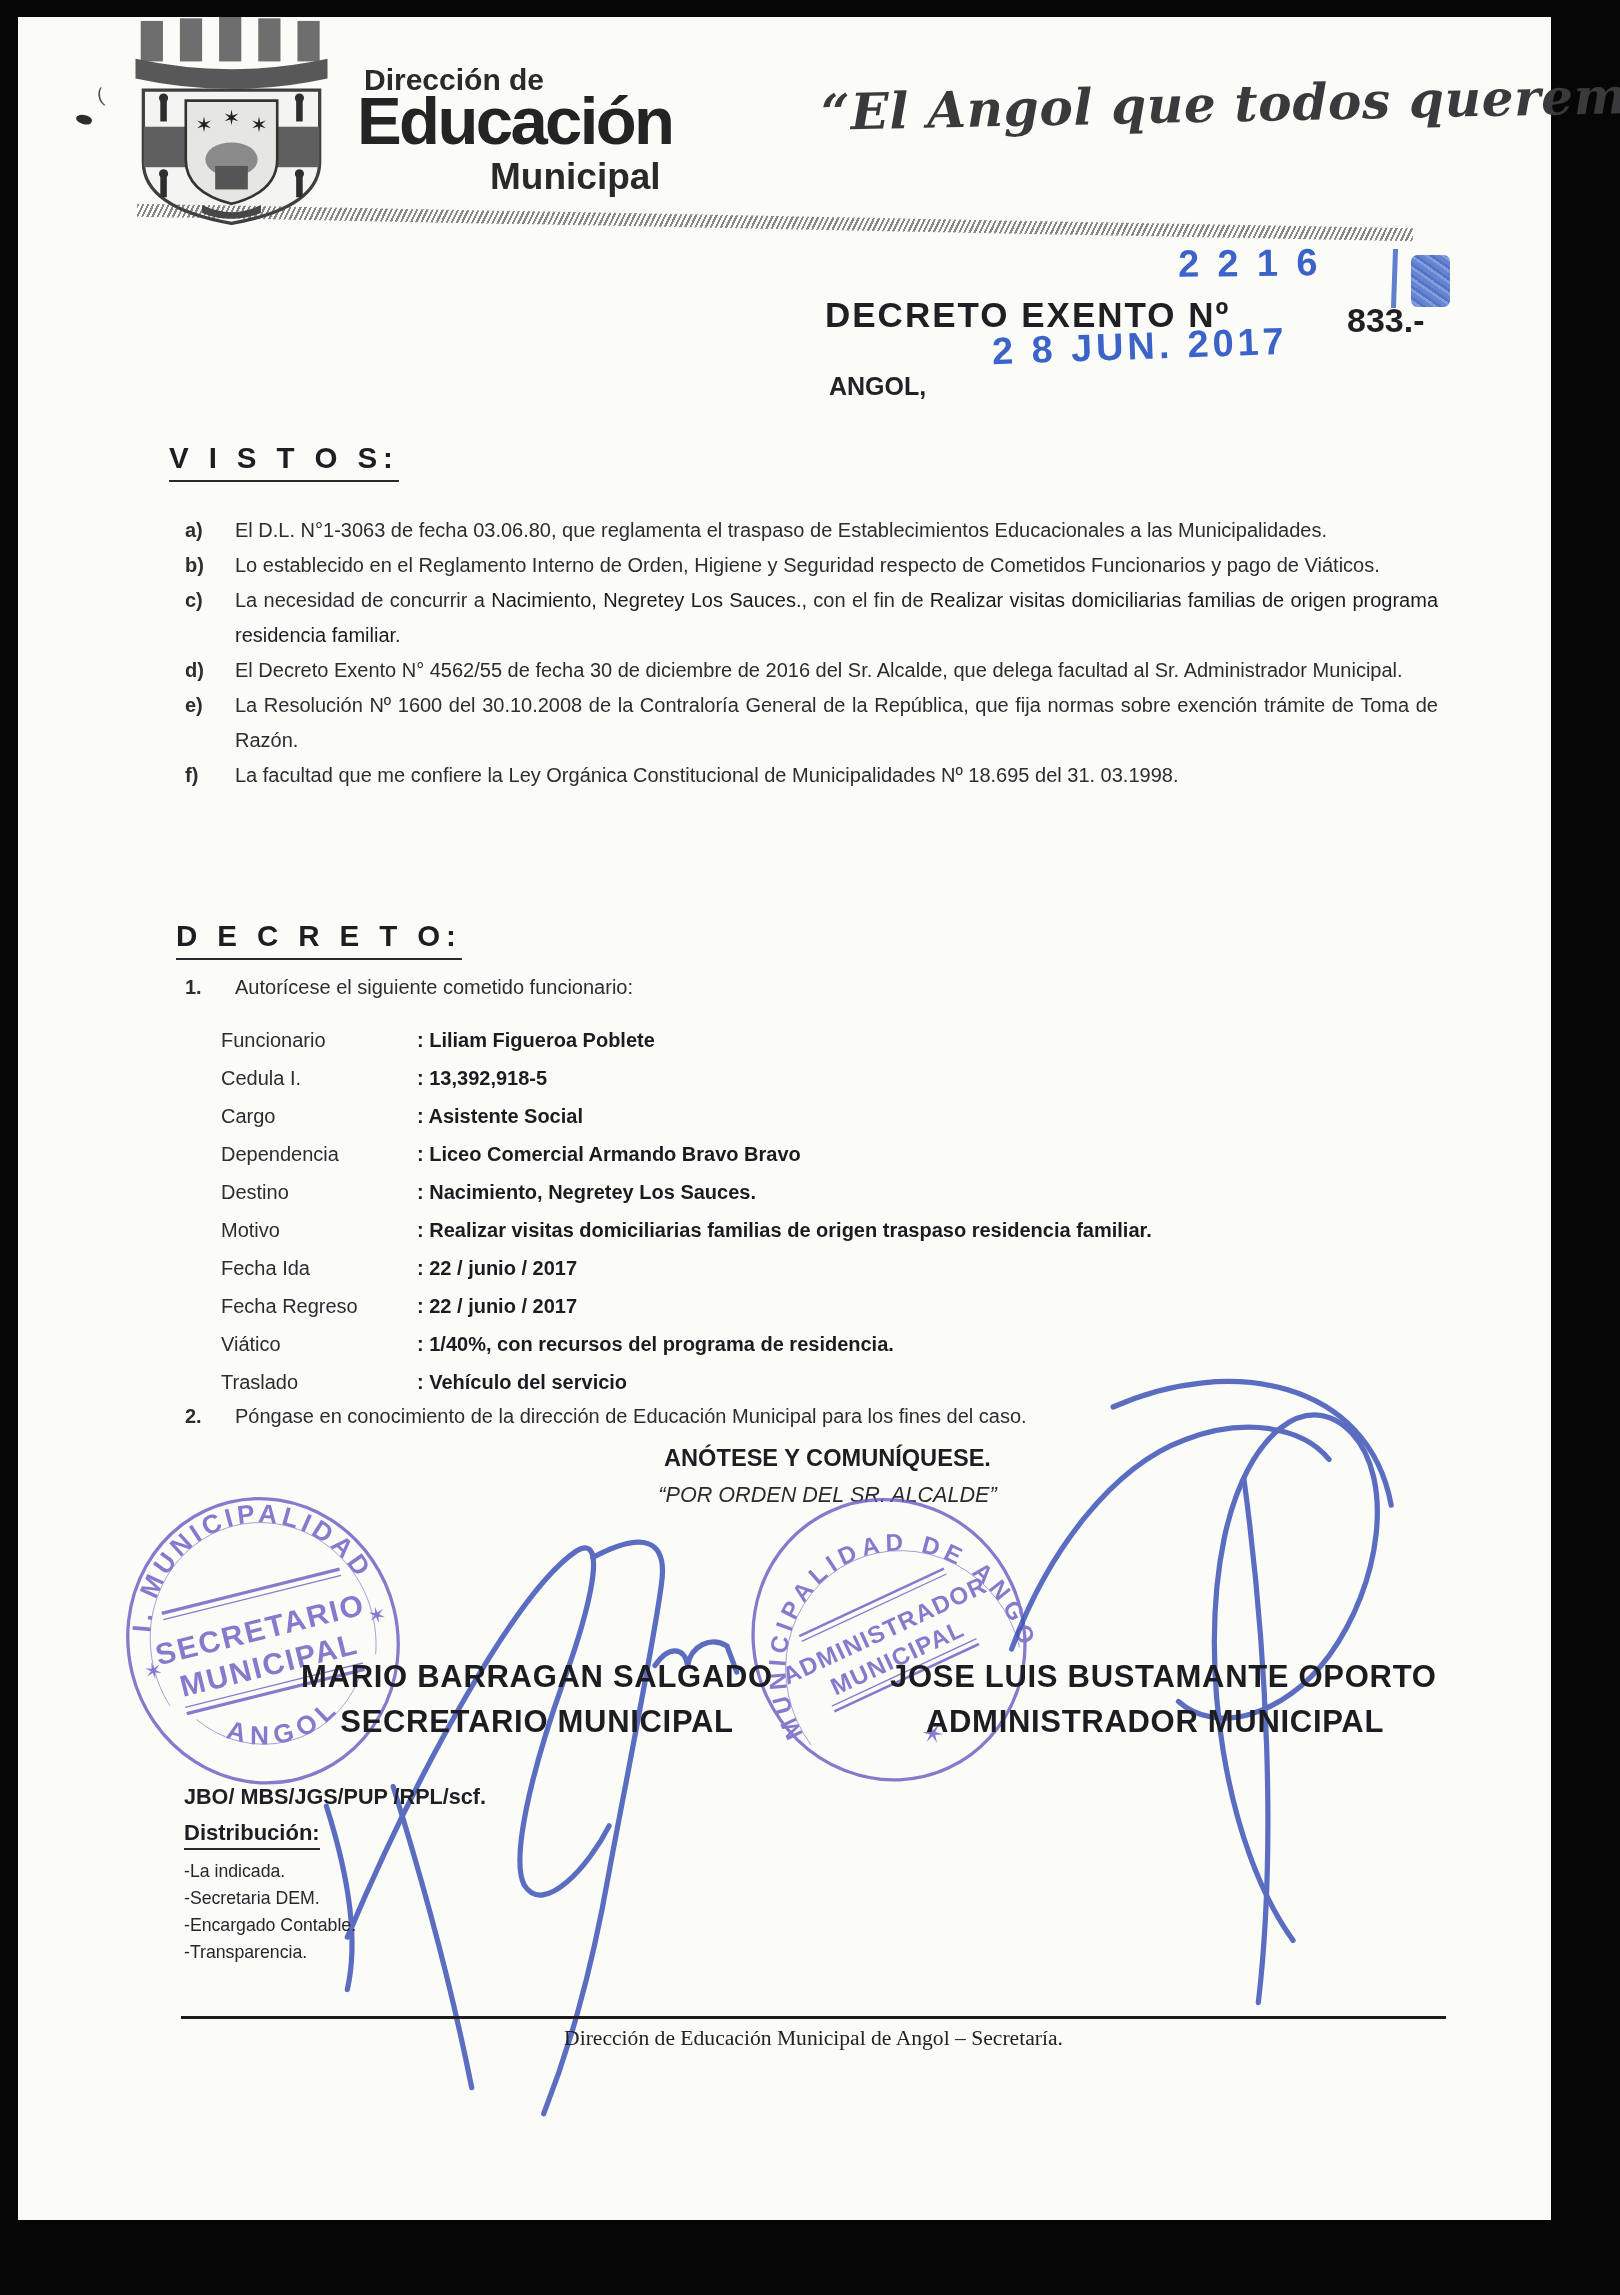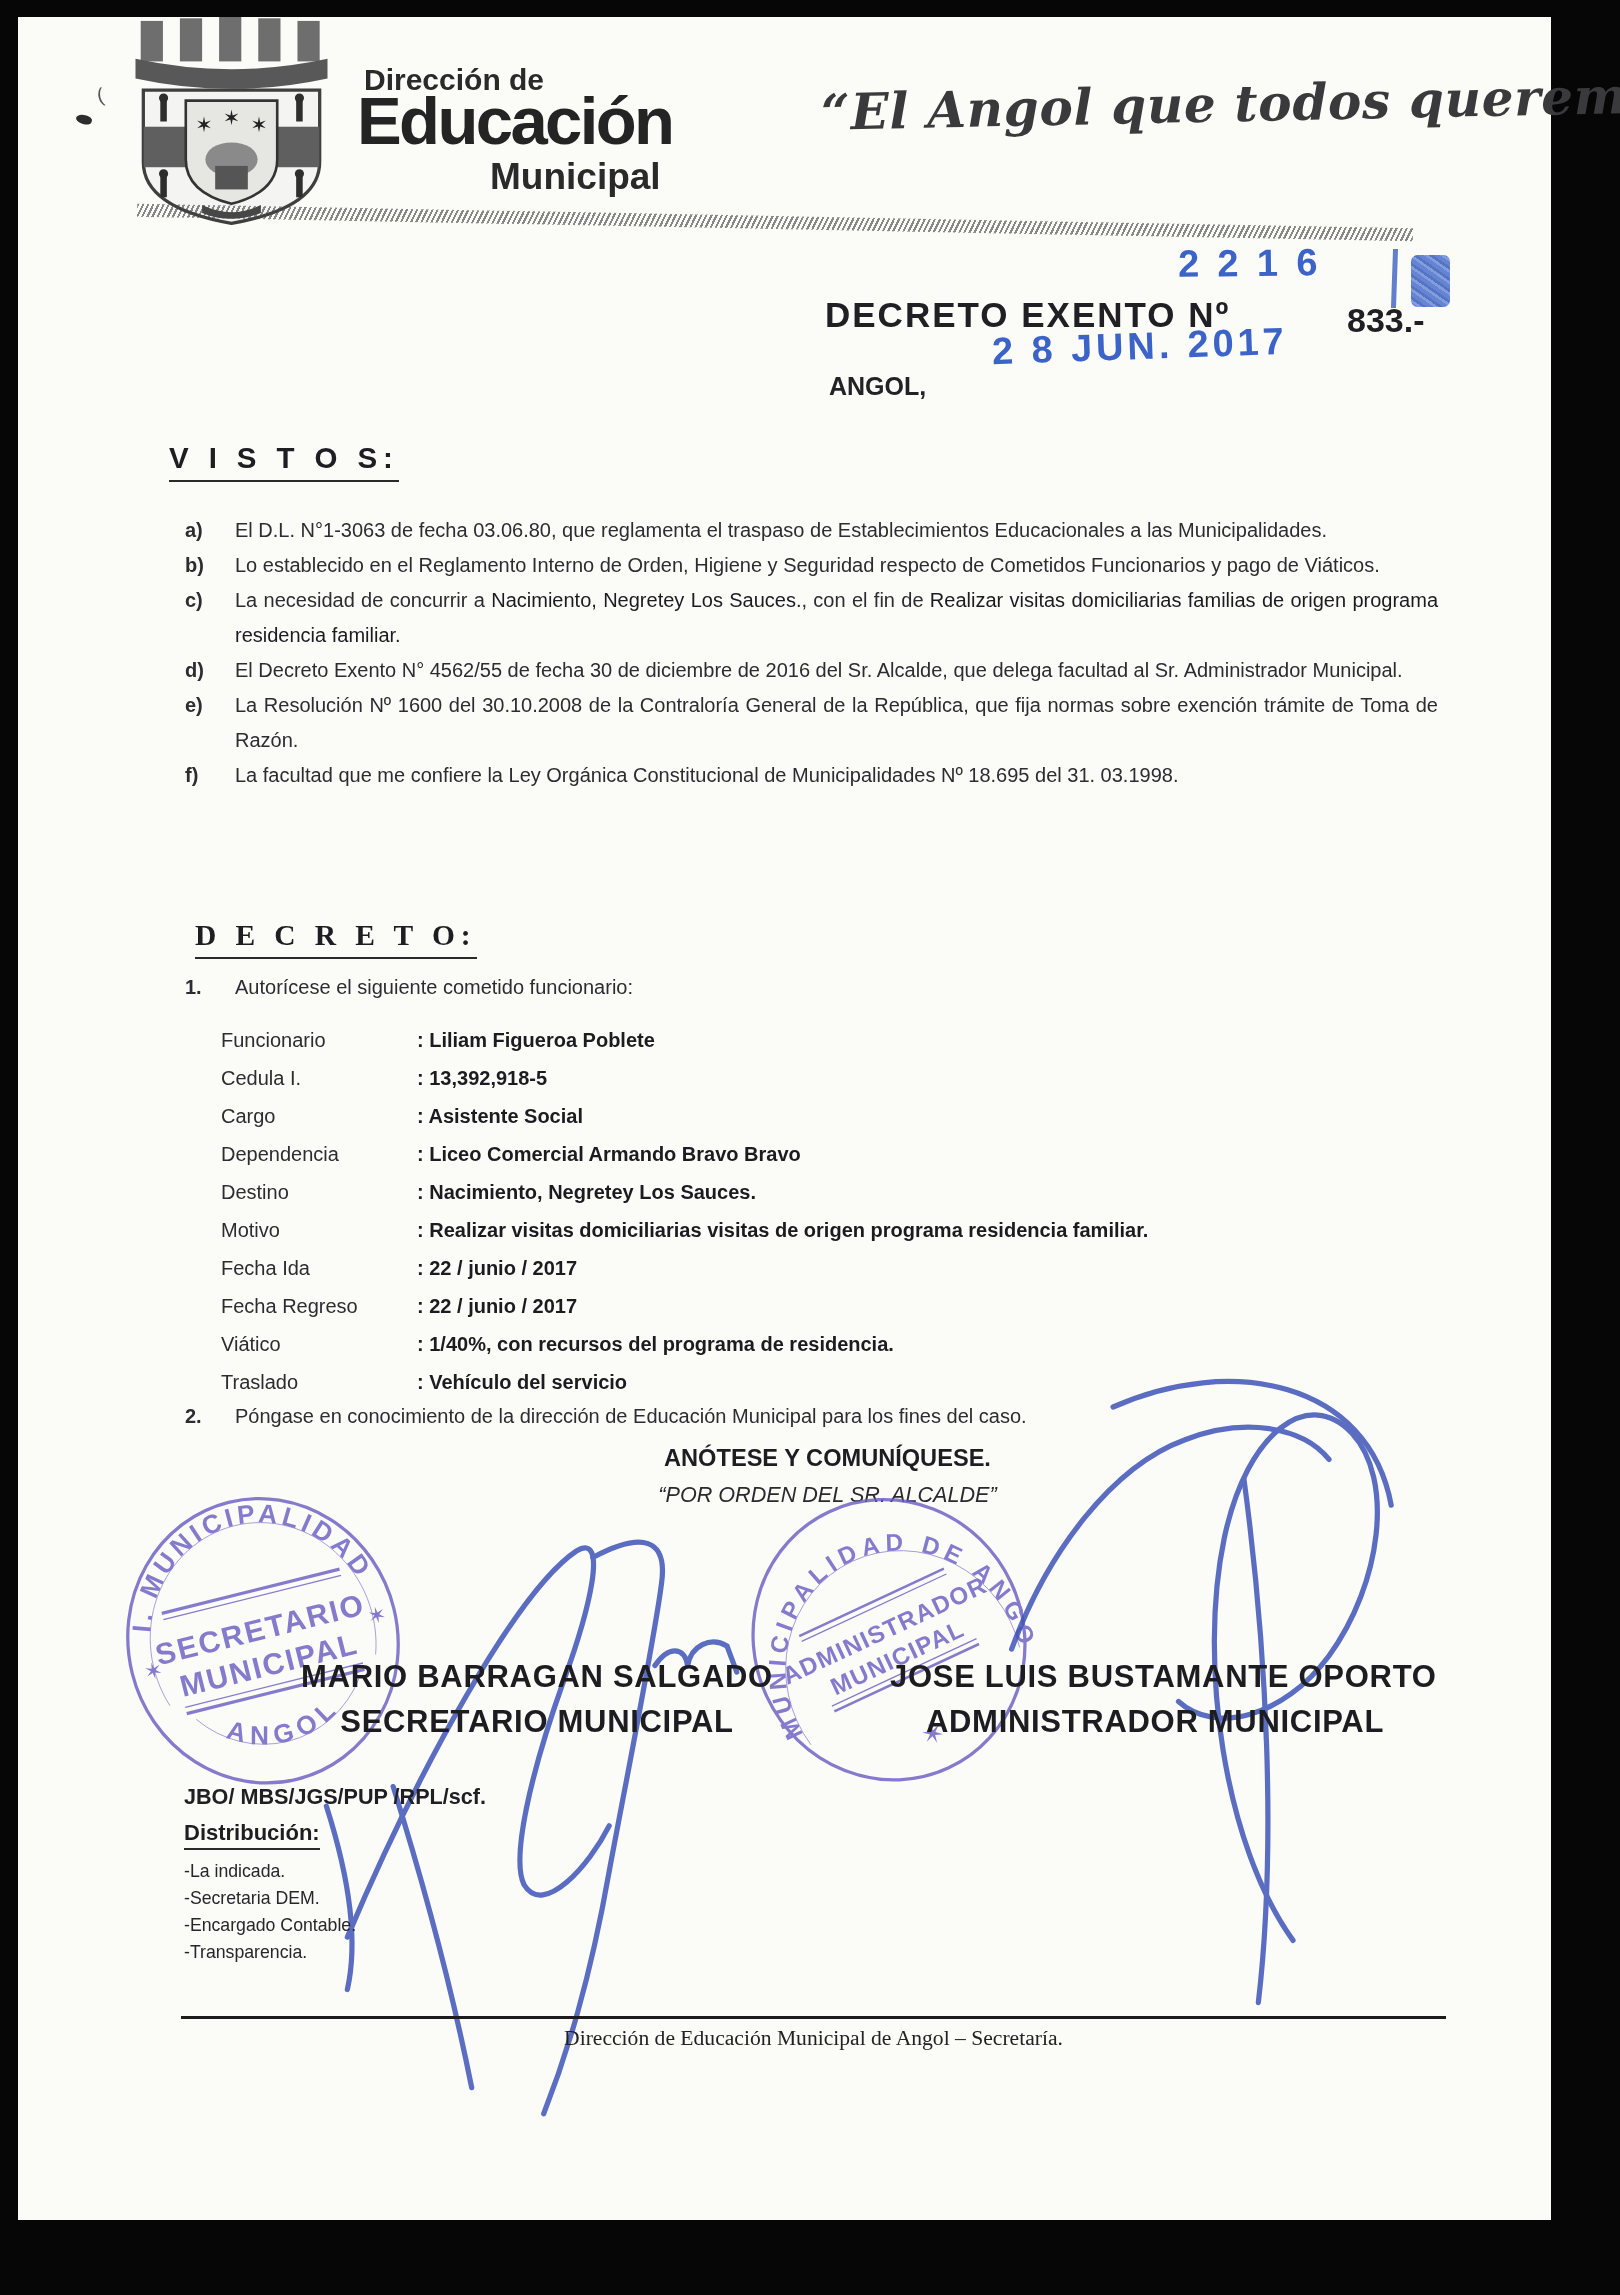--- a/index.html
+++ b/index.html
@@ -32,21 +32,21 @@
     background:repeating-linear-gradient(35deg,#4a6fce 0 3.9px,#6d8cd8 3.9px 6.5px,#3a5cb8 6.5px 9.2px); }
   .dtitle  { left:825px; top:295px; font-size:35px; font-weight:bold; letter-spacing:2px; color:#202024; }
   .dnumber { left:1347px; top:301px; font-size:34px; font-weight:bold; color:#202024; }
   .dstamp  { left:992px; top:325px; font-size:38px; font-weight:bold; letter-spacing:3.9px; transform:rotate(-2deg); }
   .place   { left:829px; top:372px; font-size:25px; font-weight:600; color:#232327; }
 
   
   .secthead { font-size:29.5px; font-weight:bold; letter-spacing:5.9px; color:#1d1d22;
     border-bottom:2.6px solid #2a2a2a; padding-bottom:4.6px; }
   .h-vistos  { left:169px; top:441px;text-align:right; }
-  .h-decreto { left:195px; top:919px;font-family:Liberation Serif, serif; }
+  .h-decreto { left:176px; top:919px; }
 
   
   .vlist { left:185px; top:513px; width:1253px; font-size:20px; line-height:35px; }
   .vrow  { display:flex; }
   .vmark { width:50px; font-weight:bold; flex:0 0 50px; }
   .vtxt  { flex:1; text-align:justify; }
   .bd    { font-weight:normal; color:#1b1b20; }
 
   .item1 { left:185px; top:970px; width:1253px; font-size:20px; line-height:35px; display:flex; }
   .item2 { left:185px; top:1399px; width:1253px; font-size:20px; line-height:35px; display:flex; }
@@ -192,21 +192,21 @@
     <div class="frow">
         <span class="flabel">Dependencia</span>
         <span class="fvalue">: Liceo Comercial Armando Bravo Bravo</span>
       </div>
     <div class="frow">
         <span class="flabel">Destino</span>
         <span class="fvalue">: Nacimiento, Negretey Los Sauces.</span>
       </div>
     <div class="frow">
         <span class="flabel">Motivo</span>
-        <span class="fvalue">: Realizar visitas domiciliarias visitas de origen programa residencia familiar.</span>
+        <span class="fvalue">: Realizar visitas domiciliarias familias de origen traspaso residencia familiar.</span>
       </div>
     <div class="frow">
         <span class="flabel">Fecha Ida</span>
         <span class="fvalue">: 22 / junio / 2017</span>
       </div>
     <div class="frow">
         <span class="flabel">Fecha Regreso</span>
         <span class="fvalue">: 22 / junio / 2017</span>
       </div>
     <div class="frow">

